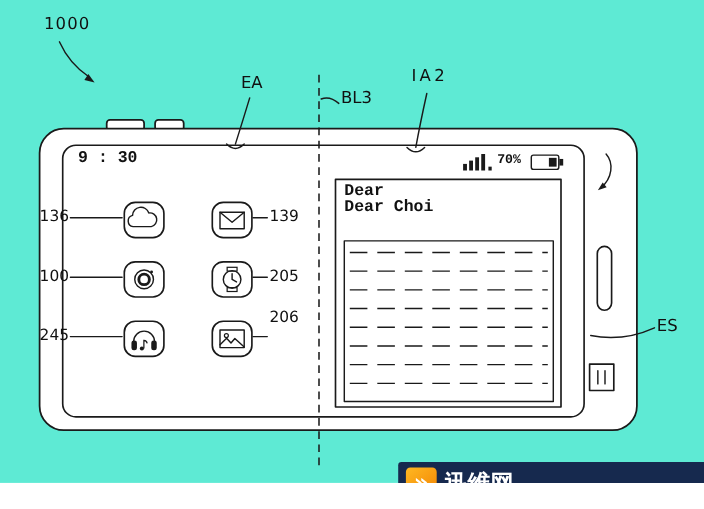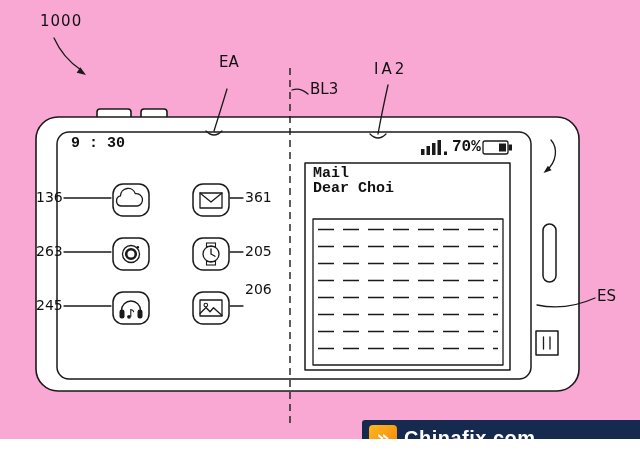--- a/index.html
+++ b/index.html
@@ -1,16 +1,16 @@
 <!DOCTYPE html>
 <html style="--wm-bg: #16294E; --wm-accent: #F18101; --wm-text: #FFFFFF;"><head>
 <meta charset="utf-8">
 <style>
   html,body{margin:0;padding:0;background:#fff}
-  .canvas{position:relative;width:640px;height:439px;background:#f9a8d4;overflow:hidden;
+  .canvas{position:relative;width:640px;height:439px;background:#5eead4;overflow:hidden;
           font-family:"DejaVu Sans",sans-serif;color:#111}
   .canvas svg{position:absolute;left:0;top:0}
   .ln{fill:none;stroke:#1a1a1a;stroke-width:1.5px;stroke-linejoin:round;stroke-linecap:round}
   .lnw{fill:#fff;stroke:#1a1a1a;stroke-width:1.6px}
   .ln2{fill:none;stroke:#1a1a1a;stroke-width:1.3px;stroke-linejoin:round;stroke-linecap:round}
   .ln3{fill:none;stroke:#1a1a1a;stroke-width:1.1px}
   .ring{fill:none;stroke:#1a1a1a;stroke-width:2.6px}
   .blk{fill:#1a1a1a;stroke:none}
   .dash{fill:none;stroke:#1a1a1a;stroke-width:1.4px;stroke-dasharray:7 5}
   .dashS{fill:none;stroke:#1a1a1a;stroke-width:1.3px;stroke-dasharray:16 9}
@@ -134,37 +134,37 @@
       <polygon points="543.5,173 547.9,165.8 551.5,170.2" class="blk"></polygon>
     </g>
     <rect x="543" y="224" width="13" height="58" rx="6.5" class="ln"></rect>
     <g>
       <rect x="536" y="331" width="22" height="24" class="ln"></rect>
       <path d="M543.5,337 V349 M550,337 V349" class="ln2"></path>
     </g>
   </svg>
 
   <div class="t" style="left:40px;top:13px;letter-spacing:1px">1000</div>
-  <div class="t" style="left:219px;top:54px">EA</div>
+  <div class="t" style="left:219px;top:67px">EA</div>
   <div class="t" style="left:310px;top:81px">BL3</div>
   <div class="t" style="left:374px;top:61px;letter-spacing:3px">IA2</div>
   <div class="t" style="left:597px;top:288px">ES</div>
 
   <div class="t ref" style="left:36px;top:190px">136</div>
-  <div class="t ref" style="left:36px;top:244px">263</div>
+  <div class="t ref" style="left:36px;top:244px">100</div>
   <div class="t ref" style="left:36px;top:298px">245</div>
-  <div class="t ref" style="left:245px;top:190px">361</div>
+  <div class="t ref" style="left:245px;top:190px">139</div>
   <div class="t ref" style="left:245px;top:244px">205</div>
   <div class="t ref" style="left:245px;top:282px">206</div>
 
   <div class="t mono" style="left:71px;top:136px">9 : 30</div>
-  <div class="t mono" style="left:452px;top:139px;font-size:16px">70%</div>
-  <div class="t mono" style="left:313px;top:166px">Mail</div>
+  <div class="t mono" style="left:452px;top:139px;font-size:12px">70%</div>
+  <div class="t mono" style="left:313px;top:166px">Dear</div>
   <div class="t mono" style="left:313px;top:181px">Dear Choi</div>
 
   <div class="watermark">
     <div class="wm-logo">
       <span>»</span>
     </div>
-    <div class="wm-site">Chinafix.com</div>
+    <div class="wm-cn">迅维网</div>
   </div>
 
 </div>
 
 </body></html>

